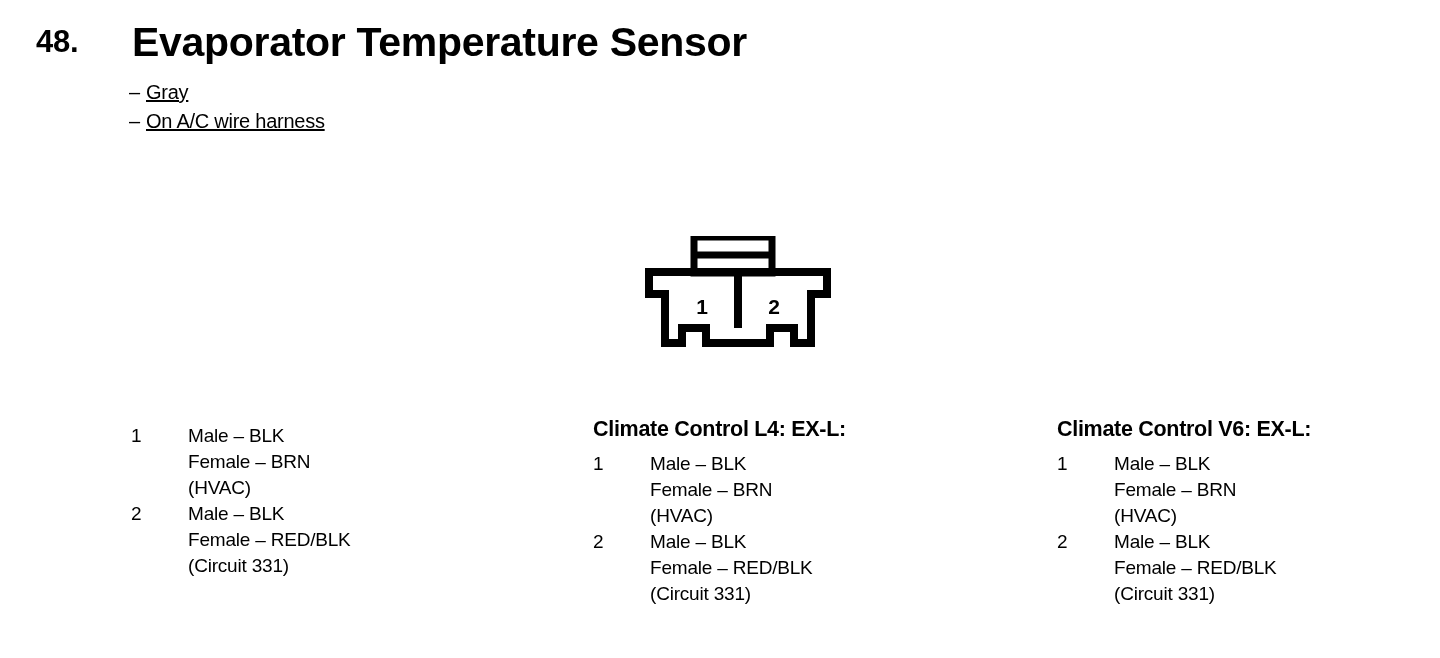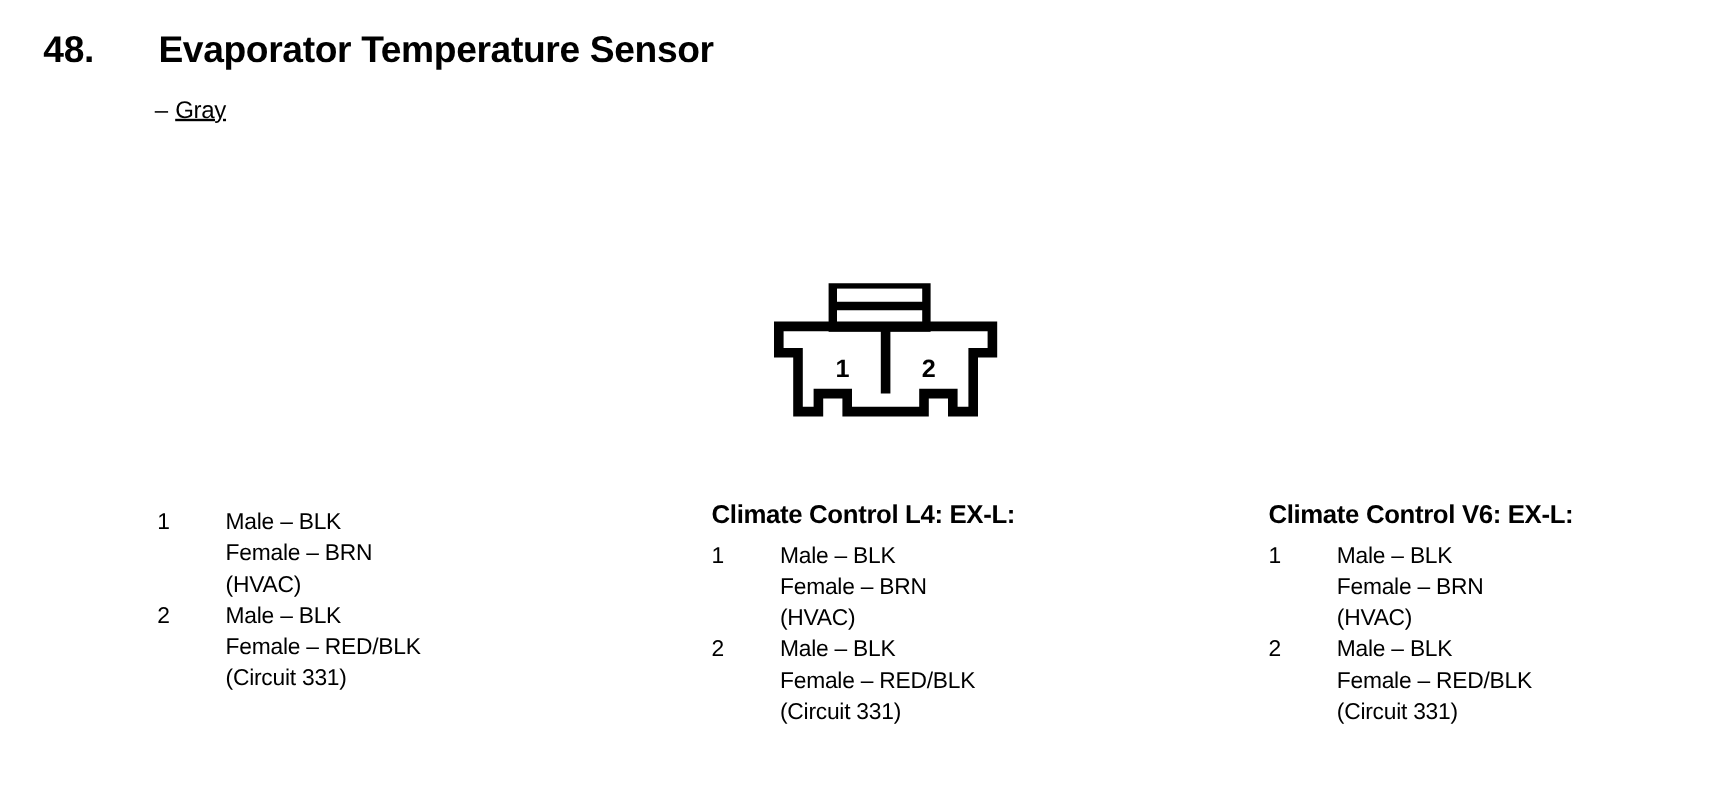--- a/index.html
+++ b/index.html
@@ -31,21 +31,21 @@
     top: 0;
     font-size: 31px;
     font-weight: bold;
     letter-spacing: -0.2px;
     line-height: 40px;
   }
   #page-title {
     position: absolute;
     left: 132px;
     top: 0;
-    font-size: 31px;
+    font-size: 41px;
     font-weight: bold;
     letter-spacing: -0.3px;
     line-height: 40px;
     white-space: nowrap;
   }
 
   
   #description-list {
     position: absolute;
     left: 129px;
@@ -136,20 +136,23 @@
 <body>
 
 <div id="header-block">
   <span id="entry-number">48.</span>
   <span id="page-title">Evaporator Temperature Sensor</span>
 </div>
 
 <div id="description-list">
   <div class="desc-item">
     <span class="desc-dash">–</span><span>Gray</span>
+  </div>
+  <div class="desc-item">
+    <span class="desc-dash">–</span><span>On A/C wire harness</span>
   </div>
 </div>
 
 <div id="connector-diagram">
   <svg id="connector-svg" width="190" height="130" viewBox="0 0 190 130">
 
     <rect x="50" y="1" width="78" height="36" fill="none" stroke="#000000" stroke-width="7"></rect>
     <line x1="50" y1="19" x2="128" y2="19" stroke="#000000" stroke-width="7"></line>
 
     <path d="M 5,36

